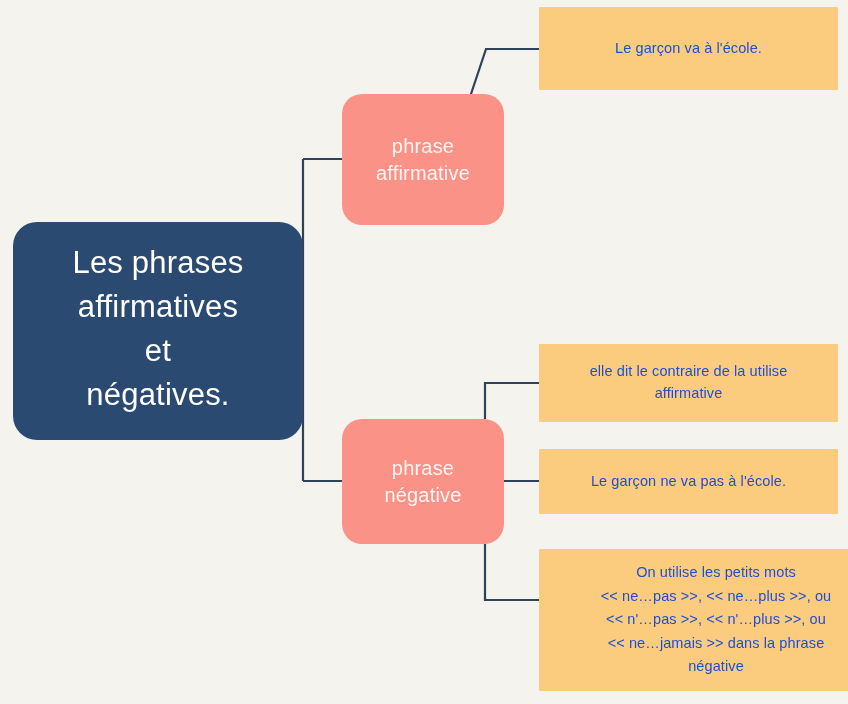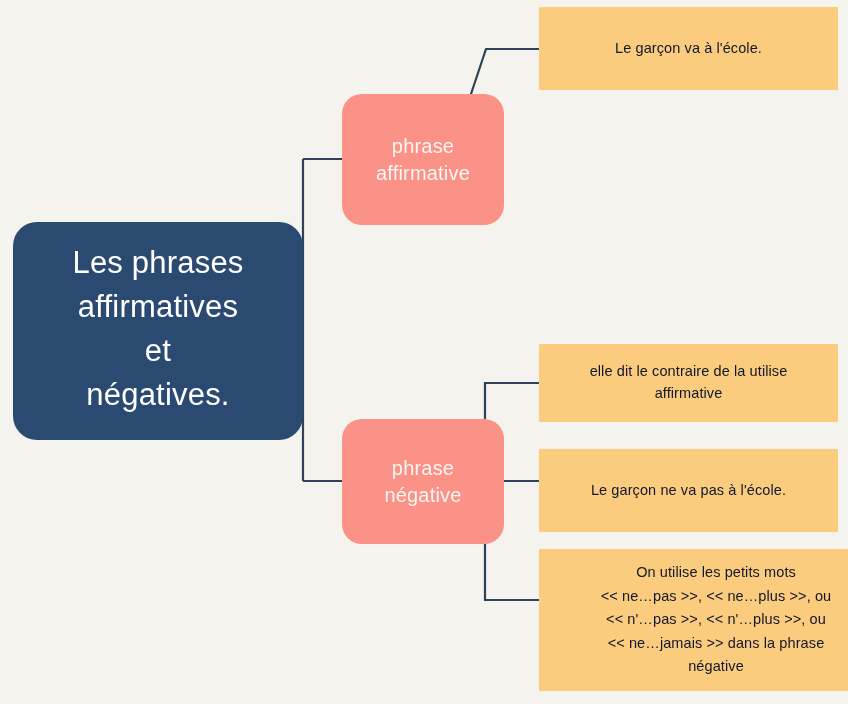--- a/index.html
+++ b/index.html
@@ -73,21 +73,21 @@
   .node-negative {
     left: 342px;
     top: 419px;
     width: 162px;
     height: 125px;
   }
 
   
   .node-leaf {
     background: #fccc7e;
-    color: #0f172a;
+    color: #1d4ed8;
     font-size: 14.5px;
     line-height: 1.5;
     letter-spacing: 0.1px;
     padding: 6px 16px;
     border-radius: 1px;
   }
   .leaf-1 {
     left: 539px;
     top: 7px;
     width: 299px;
@@ -96,21 +96,21 @@
   .leaf-2 {
     left: 539px;
     top: 344px;
     width: 299px;
     height: 78px;
   }
   .leaf-3 {
     left: 539px;
     top: 449px;
     width: 299px;
-    height: 83px;
+    height: 65px;
   }
   .leaf-4 {
     left: 539px;
     top: 549px;
     width: 354px;
     height: 142px;
   }
   .leaf-4 .leaf-text {
     line-height: 1.62;
   }

